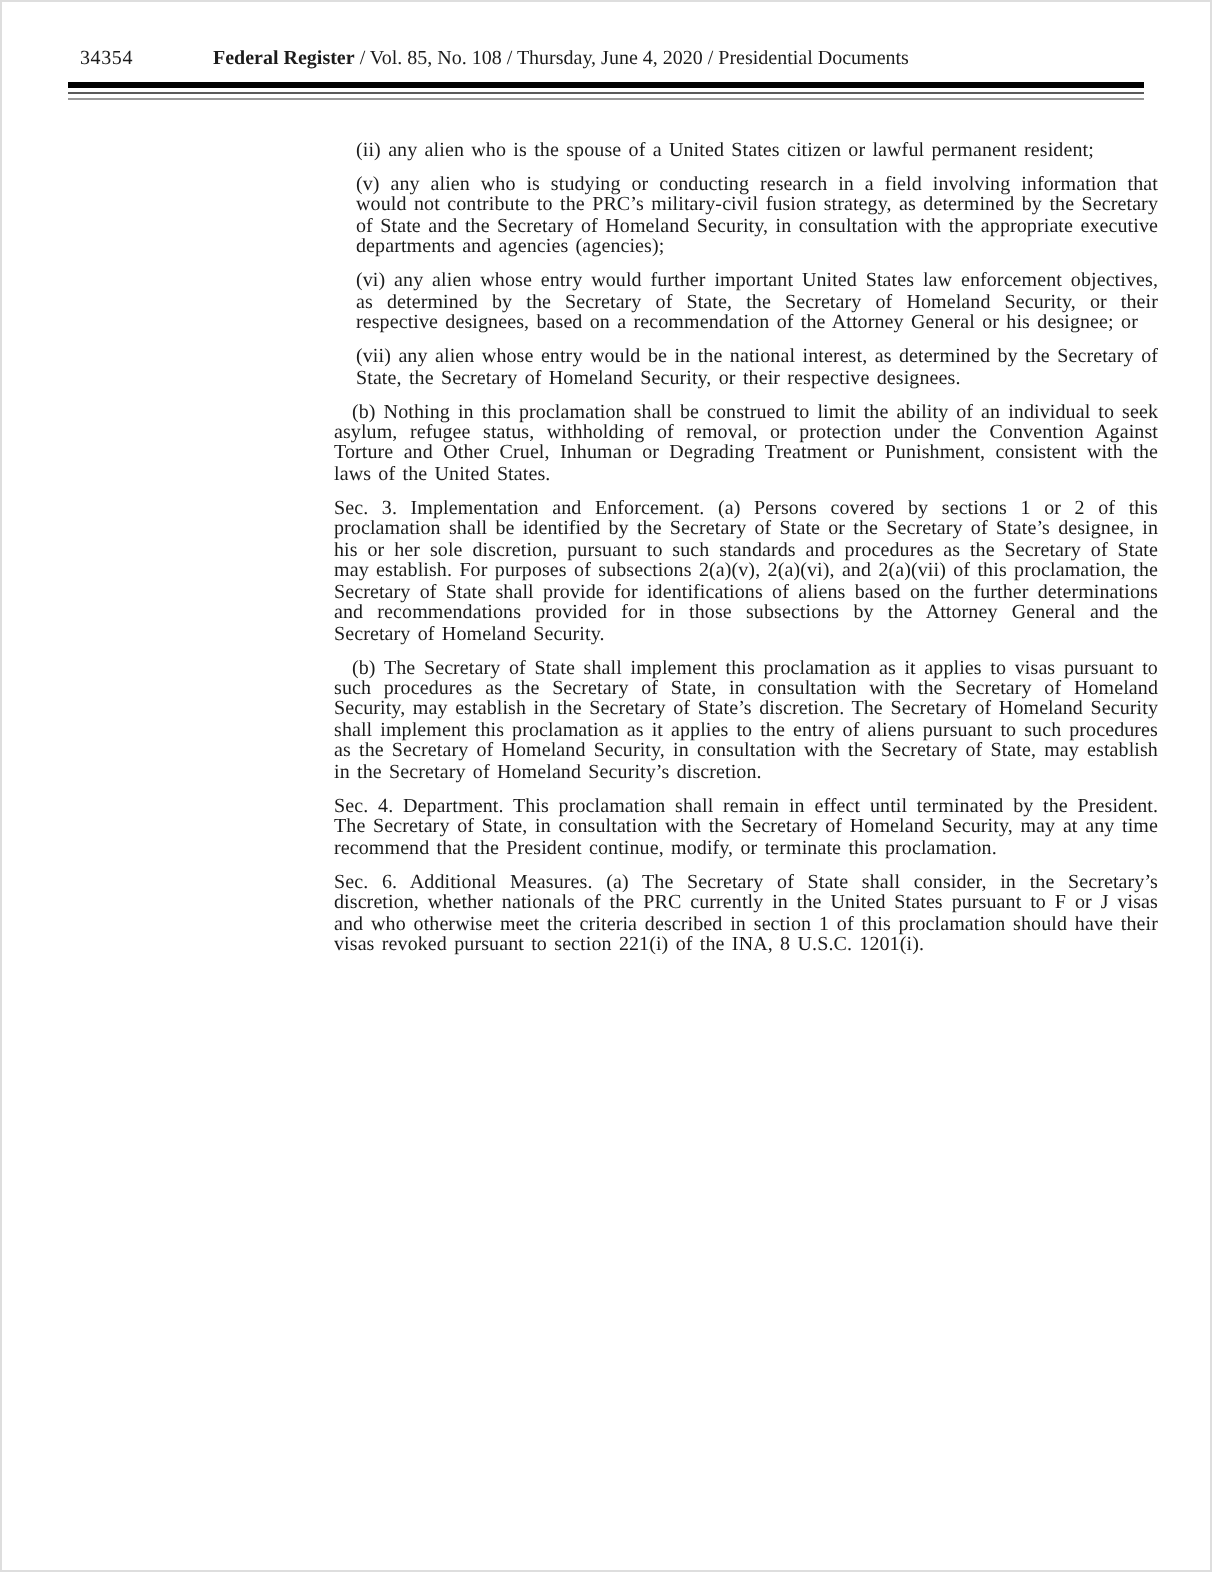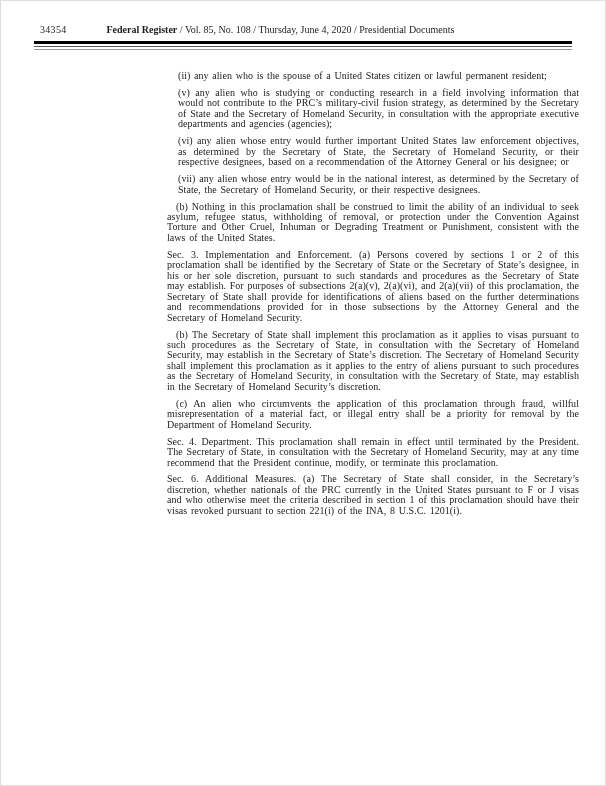--- a/index.html
+++ b/index.html
@@ -58,21 +58,20 @@
     <p class="para sub">(ii) any alien who is the spouse of a United States citizen or lawful permanent resident;</p>
     <p class="para sub">(v) any alien who is studying or conducting research in a field involving information that would not contribute to the PRC’s military-civil fusion strategy, as determined by the Secretary of State and the Secretary of Homeland Security, in consultation with the appropriate executive departments and agencies (agencies);</p>
     <p class="para sub">(vi) any alien whose entry would further important United States law enforcement objectives, as determined by the Secretary of State, the Secretary of Homeland Security, or their respective designees, based on a recommendation of the Attorney General or his designee; or</p>
     <p class="para sub">(vii) any alien whose entry would be in the national interest, as determined by the Secretary of State, the Secretary of Homeland Security, or their respective designees.</p>
 
     <p class="para fi">(b) Nothing in this proclamation shall be construed to limit the ability of an individual to seek asylum, refugee status, withholding of removal, or protection under the Convention Against Torture and Other Cruel, Inhuman or Degrading Treatment or Punishment, consistent with the laws of the United States.</p>
 
     <p class="para sec"><span class="b">Sec. 3</span><span>. </span><span class="i">Implementation and Enforcement.</span><span> (a) Persons covered by sections 1 or 2 of this proclamation shall be identified by the Secretary of State or the Secretary of State’s designee, in his or her sole discretion, pursuant to such standards and procedures as the Secretary of State may establish. For purposes of subsections 2(a)(v), 2(a)(vi), and 2(a)(vii) of this proclamation, the Secretary of State shall provide for identifications of aliens based on the further determinations and recommendations provided for in those subsections by the Attorney General and the Secretary of Homeland Security.</span></p>
 
     <p class="para fi">(b) The Secretary of State shall implement this proclamation as it applies to visas pursuant to such procedures as the Secretary of State, in consultation with the Secretary of Homeland Security, may establish in the Secretary of State’s discretion. The Secretary of Homeland Security shall implement this proclamation as it applies to the entry of aliens pursuant to such procedures as the Secretary of Homeland Security, in consultation with the Secretary of State, may establish in the Secretary of Homeland Security’s discretion.</p>
-    <p class="para fi">(c) An alien who circumvents the application of this proclamation through fraud, willful misrepresentation of a material fact, or illegal entry shall be a priority for removal by the Department of Homeland Security.</p>
 
     <p class="para sec"><span class="b">Sec. 4</span><span>. </span><span class="i">Department.</span><span> This proclamation shall remain in effect until terminated by the President. The Secretary of State, in consultation with the Secretary of Homeland Security, may at any time recommend that the President continue, modify, or terminate this proclamation.</span></p>
 
 
     <p class="para sec"><span class="b">Sec. 6</span><span>. </span><span class="i">Additional Measures.</span><span> (a) The Secretary of State shall consider, in the Secretary’s discretion, whether nationals of the PRC currently in the United States pursuant to F or J visas and who otherwise meet the criteria described in section 1 of this proclamation should have their visas revoked pursuant to section 221(i) of the INA, 8 U.S.C. 1201(i).</span></p>
 
 
   </div>
 </div>
 

